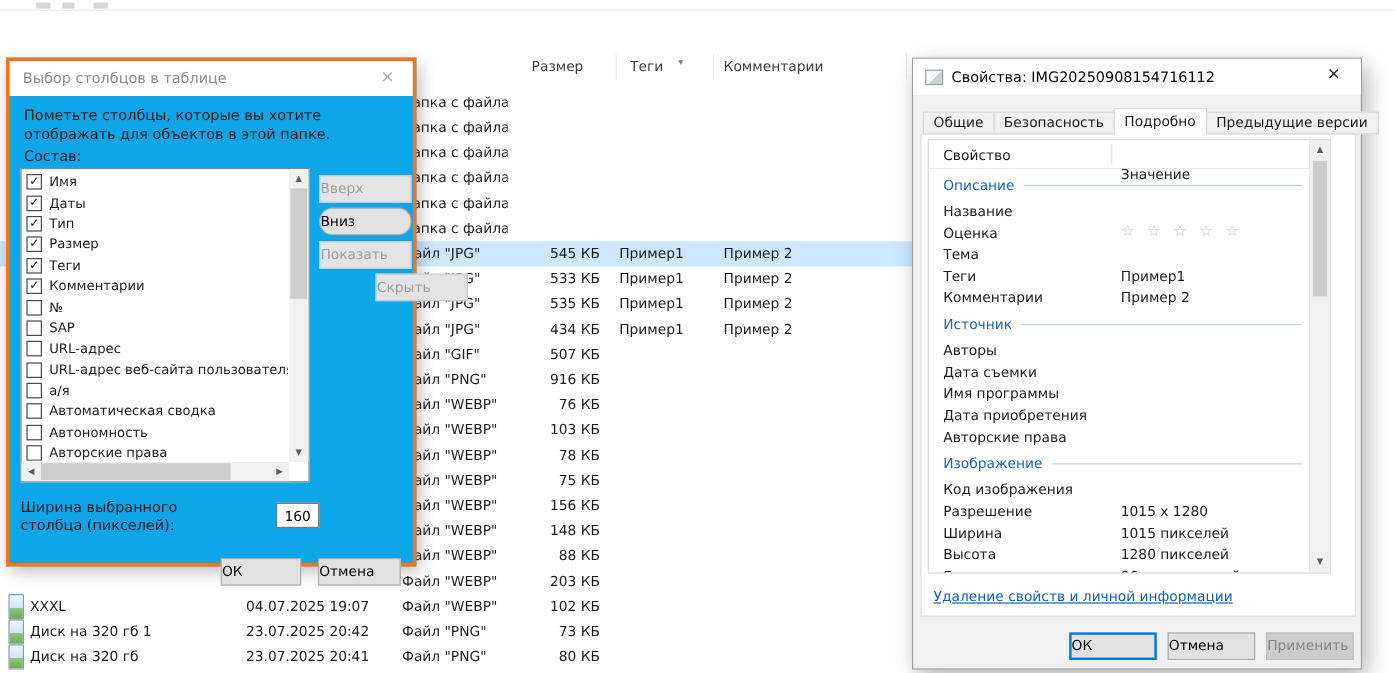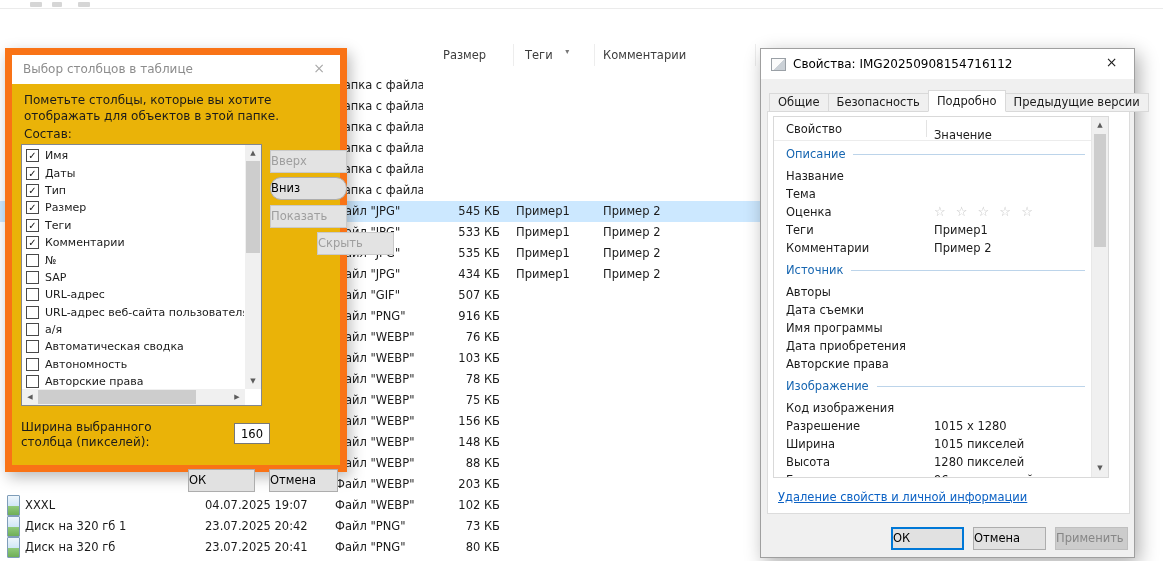--- a/index.html
+++ b/index.html
@@ -36,21 +36,21 @@
 .c-size{left:413px;width:87px;text-align:right;}
 .c-tags{left:516px;width:80px;}
 .c-comments{left:603px;width:115px;}
 .c-icon{left:7px;top:5px;width:13px;height:11px;border:1px solid #7f9db9;background:linear-gradient(180deg,#eef6fc 0%,#cfe6f7 55%,#8fc97a 55%,#6fae57 100%);border-radius:1px;}
 
 
 .btn{position:absolute;background:#e1e1e1;border:1px solid #adadad;text-align:left;font-size:11.5px;color:#000;line-height:21px;height:23px;}
 .btn.disabled{color:#9e9e9e;border-color:#c9c9c9;background:#e3e3e3;}
 
 
-.col-dialog{position:absolute;left:5px;top:48px;width:342px;height:424px;background:#eab308;border:7px solid #f97316;box-shadow:3px 5px 14px rgba(0,0,0,.28);}
+.col-dialog{position:absolute;left:5px;top:48px;width:342px;height:424px;background:#0ea5e9;border:3px solid #f97316;box-shadow:3px 5px 14px rgba(0,0,0,.28);}
 .cd-titlebar{position:absolute;left:0;top:0;right:0;height:29px;background:#fff;}
 .cd-title{position:absolute;left:11px;top:7px;color:#8c8c8c;}
 .cd-close{position:absolute;right:0;top:0;width:42px;height:28px;text-align:center;line-height:26px;color:#a9a9a9;font-size:14px;}
 .cd-desc{position:absolute;left:12px;top:38px;width:320px;line-height:15.5px;}
 .cd-compose{position:absolute;left:12px;top:72px;}
 .cd-listbox{position:absolute;left:9px;top:89px;width:241px;height:262px;background:#fff;border:1px solid #828790;}
 .chk-list{position:absolute;left:1px;top:2px;right:17px;bottom:17px;overflow:hidden;}
 .chk-item{height:17.4px;display:flex;align-items:center;padding-left:3px;overflow:hidden;}
 .chk-box{flex:none;width:13px;height:13px;border:1px solid #494949;background:#fff;font-size:10px;line-height:11px;text-align:center;color:#121212;}
 .chk-label{margin-left:6px;font-size:11px;white-space:nowrap;}
@@ -79,21 +79,21 @@
 .pd-title{position:absolute;left:32px;top:8px;color:#000;}
 .pd-close{position:absolute;right:0;top:0;width:45px;height:29px;text-align:center;line-height:27px;color:#1a1a1a;font-size:14px;}
 .pd-tabs{position:absolute;left:8px;top:41px;height:22px;display:flex;align-items:flex-end;z-index:3;}
 .pd-tab{height:19px;line-height:17px;padding:0 8px;background:#f0f0f0;border:1px solid #d9d9d9;margin-right:-1px;font-size:11.5px;white-space:nowrap;}
 .pd-tab.active{height:22px;line-height:20px;background:#fff;border-bottom:1px solid #fff;position:relative;z-index:4;}
 .pd-page{position:absolute;left:6px;top:62px;width:363px;height:403px;background:#fff;border:1px solid #dcdcdc;}
 .pd-grid{position:absolute;left:5px;top:4px;width:336px;height:362px;border:1px solid #d9d9d9;background:#fff;font-size:11.5px;}
 .pg-header{position:absolute;left:0;top:0;right:0;height:24px;border-bottom:1px solid #ececec;}
 .pg-h-prop{position:absolute;left:12px;top:5px;}
 .pg-h-div{position:absolute;left:152px;top:3px;bottom:3px;width:1px;background:#e3e3e3;}
-.pg-h-val{position:absolute;left:160px;top:11px;text-align:center;}
+.pg-h-val{position:absolute;left:160px;top:21px;text-align:center;}
 .pg-rows{position:absolute;left:0;top:24px;right:17px;bottom:0;overflow:hidden;}
 .pg-row{position:relative;height:18px;line-height:18px;}
 .pg-label{position:absolute;left:12px;width:140px;white-space:nowrap;overflow:hidden;}
 .pg-value{position:absolute;left:160px;right:2px;white-space:nowrap;overflow:hidden;}
 .pg-section{height:26px;display:flex;align-items:center;padding-left:12px;}
 .pg-sec-label{color:#1766b1;white-space:nowrap;}
 .pg-sec-line{flex:1;height:1px;background:#bcd4ea;margin-left:8px;margin-right:6px;}
 .pg-stars{color:#c6c6c6;font-size:13px;letter-spacing:3px;}
 .pg-scroll{position:absolute;right:0;top:0;bottom:0;width:17px;background:#f0f0f0;border-left:1px solid #e8e8e8;}
 .pg-scroll .sb-up{top:0;left:0;right:0;height:17px;line-height:17px;}
@@ -454,26 +454,26 @@
         <div class="pg-rows" id="pg-rows">
             <div class="pg-section">
               <span class="pg-sec-label">Описание</span>
               <span class="pg-sec-line"></span>
             </div>
             <div class="pg-row">
               <span class="pg-label">Название</span>
               <span class="pg-value"></span>
             </div>
             <div class="pg-row">
-              <span class="pg-label">Тема</span>
-              <span class="pg-value"></span>
-            </div>
-            <div class="pg-row">
               <span class="pg-label">Оценка</span>
               <span class="pg-value pg-stars">☆ ☆ ☆ ☆ ☆</span>
+            </div>
+            <div class="pg-row">
+              <span class="pg-label">Тема</span>
+              <span class="pg-value"></span>
             </div>
             <div class="pg-row">
               <span class="pg-label">Теги</span>
               <span class="pg-value">Пример1</span>
             </div>
             <div class="pg-row">
               <span class="pg-label">Комментарии</span>
               <span class="pg-value">Пример 2</span>
             </div>
             <div class="pg-section">

